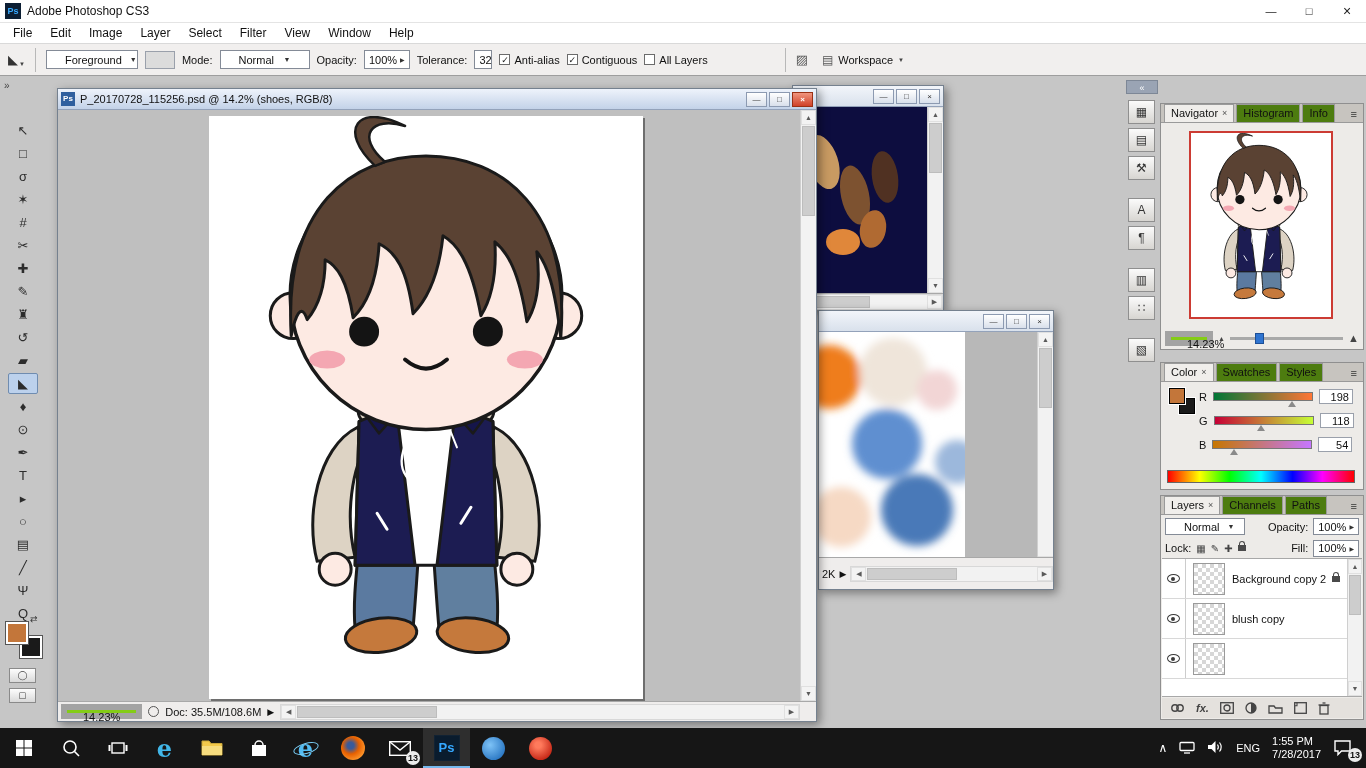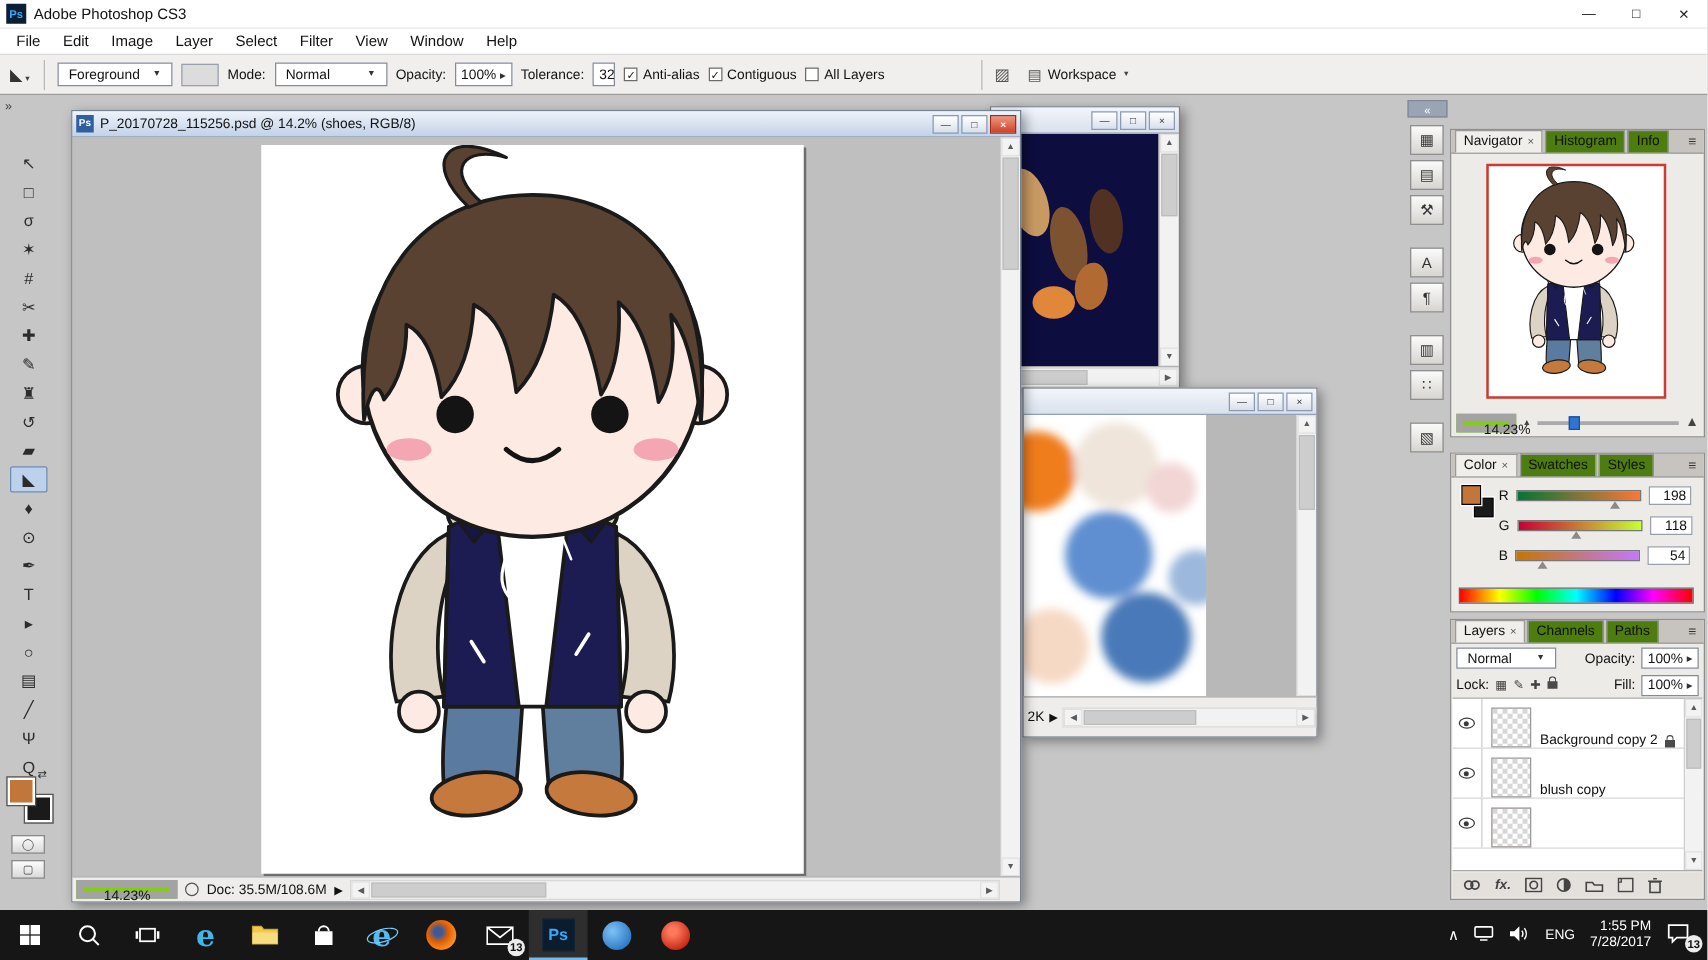--- a/index.html
+++ b/index.html
@@ -11,21 +11,21 @@
 .appicon{width:16px;height:16px;background:#0b1e33;color:#36a9ff;font-size:9px;font-weight:bold;text-align:center;line-height:16px}
 .titletext{font-size:12px}
 .wctrl{margin-left:auto;display:flex;height:23px}
 .wc{width:38px;text-align:center;line-height:23px;font-size:11px;color:#222}
 .menubar{position:absolute;top:23px;left:0;right:0;height:21px;background:#fff;display:flex;align-items:center;padding-left:4px;border-bottom:1px solid #d9d9d9}
 .menu-item{padding:2px 9px;font-size:12px}
 .optionsbar{position:absolute;top:44px;left:0;right:0;height:32px;background:#f1efee;border-bottom:1px solid #9e9e9e;display:flex;align-items:center;padding:0 8px;gap:7px}
 .obsep{width:1px;height:24px;background:#b8b8b8;margin:0 3px}
 .toolpreset{display:flex;align-items:flex-end;gap:1px;font-size:13px;color:#333}
 .tinydd{font-size:6px;color:#444}
-.select{height:19px;border:1px solid #848b97;background:#fff;display:inline-flex;align-items:center;padding:0 8px;gap:8px}
+.select{height:19px;border:1px solid #848b97;background:#fff;display:inline-flex;align-items:center;padding:0 18px;gap:8px}
 .select .dd{font-size:7px;color:#333;margin-left:auto}
 .valbox{height:19px;border:1px solid #848b97;background:#fff;display:inline-flex;align-items:center;padding:0 4px;gap:3px}
 .spin{font-size:6px;color:#333}
 .cbwrap{display:flex;align-items:center;gap:4px}
 .cb{width:11px;height:11px;border:1px solid #6b6b6b;background:#fff;font-size:9px;line-height:10px;text-align:center;color:#222}
 .wsbtn{display:flex;align-items:center;gap:5px;padding:3px 7px}
 .patternbox{width:30px;height:18px;border:1px solid #9aa0ab;background:#dcdcdc}
 
 
 .toolbox{position:absolute;left:0;top:76px;width:46px;bottom:40px}
@@ -74,21 +74,21 @@
 .slider{flex:1;height:3px;background:#a9a9a9;position:relative}
 .sliderthumb{position:absolute;top:-4px;width:9px;height:11px;background:#2f74d0;border:1px solid #1d4f96}
 .fgswatch{position:absolute;width:16px;height:16px;border:1px solid #000;outline:1px solid #fff}
 .crow{position:absolute;display:flex;align-items:center;gap:6px;height:15px}
 .ctrack{width:100px;height:9px;border:1px solid #777;position:relative}
 .ctri{position:absolute;bottom:-7px;width:0;height:0;border-left:4px solid transparent;border-right:4px solid transparent;border-bottom:6px solid #8a8a8a}
 .cval{width:34px;height:15px;border:1px solid #9aa0ab;background:#fff;text-align:right;padding:1px 3px;line-height:12px}
 .spectrum{position:absolute;height:13px;border:1px solid #666;background:linear-gradient(90deg,#f00,#ff0 17%,#0f0 33%,#0ff 50%,#00f 67%,#f0f 83%,#f00)}
 .lrow{display:flex;align-items:center;gap:5px;padding:0 4px}
 .layerlist{position:absolute;left:1px;right:1px;background:#fff;border-top:1px solid #a8a8a8;border-bottom:1px solid #a8a8a8;overflow:hidden}
-.lay{height:40px;display:flex;align-items:flex-end;border-bottom:1px solid #d8d8d8;position:relative;padding-right:26px}
+.lay{height:40px;display:flex;align-items:center;border-bottom:1px solid #d8d8d8;position:relative;padding-right:26px}
 .lay.selected{background:#3878d4;color:#fff}
 .eyecell{width:24px;align-self:stretch;border-right:1px solid #ccc;display:flex;align-items:center;justify-content:center}
 .eye{width:13px;height:9px;border:1.5px solid #3a3a3a;border-radius:50%;position:relative}
 .eye::after{content:"";position:absolute;left:3px;top:1.5px;width:4px;height:4px;background:#3a3a3a;border-radius:50%}
 .lthumb{width:32px;height:32px;margin:0 7px;border:1px solid #9a9a9a;background-image:conic-gradient(#fff 25%,#d7d7d7 0 50%,#fff 0 75%,#d7d7d7 0);background-size:8px 8px}
 .lockmini{position:relative;width:8px;height:6px;background:#4a4a4a;display:inline-block}
 .lockmini::before{content:"";position:absolute;top:-4px;left:1px;width:4px;height:4px;border:1.5px solid #4a4a4a;border-bottom:none;border-radius:3px 3px 0 0}
 .laylock{position:absolute;right:22px}
 .lbbar{position:absolute;left:1px;right:1px;bottom:1px;height:20px;background:#e4e1dd;display:flex;align-items:center;gap:11px;padding:0 8px;color:#444}
 .lbicon{display:flex;align-items:center}
@@ -101,21 +101,21 @@
 .badge{position:absolute;right:3px;bottom:3px;min-width:14px;height:14px;border-radius:7px;background:#ececec;color:#111;font-size:9px;line-height:14px;text-align:center;padding:0 2px;font-weight:bold}
 .edge-e{font-size:24px;font-weight:bold;color:#41b6e8;font-family:"DejaVu Serif",serif}
 .ie-wrap{position:relative;width:26px;height:26px;display:flex;align-items:center;justify-content:center}
 .ie-e{font-size:24px;font-weight:bold;color:#53bcf2;font-family:"DejaVu Serif",serif}
 .ie-ring{position:absolute;left:0;top:8px;width:26px;height:11px;border:1.5px solid #7acdf5;border-radius:50%;transform:rotate(-16deg)}
 .fx-circle{width:24px;height:24px;border-radius:50%;background:radial-gradient(circle at 40% 40%,#3a5a9a 16%,#e66000 42%,#ff9a2e 78%)}
 .ps-sq{width:26px;height:26px;background:#0a1c2e;border:1px solid #123;color:#35a8ff;font-weight:bold;font-size:13px;text-align:center;line-height:24px}
 .blue-circle{width:23px;height:23px;border-radius:50%;background:radial-gradient(circle at 35% 35%,#7ec3f7,#1261b4)}
 .red-circle{width:23px;height:23px;border-radius:50%;background:radial-gradient(circle at 40% 35%,#ff7a5c 15%,#c62817 75%)}
 .tray{margin-left:auto;display:flex;align-items:center;gap:12px;padding-right:8px}
-.timedate{text-align:right;font-size:11px;line-height:13px}
+.timedate{text-align:left;font-size:11px;line-height:13px}
 .trayglyph{font-size:12px;color:#fff}
 </style>
 </head>
 <body>
 
 <svg width="0" height="0" style="position:absolute">
   <defs>
     <filter id="soft">
         <feGaussianBlur stdDeviation="4"></feGaussianBlur>
       </filter>

